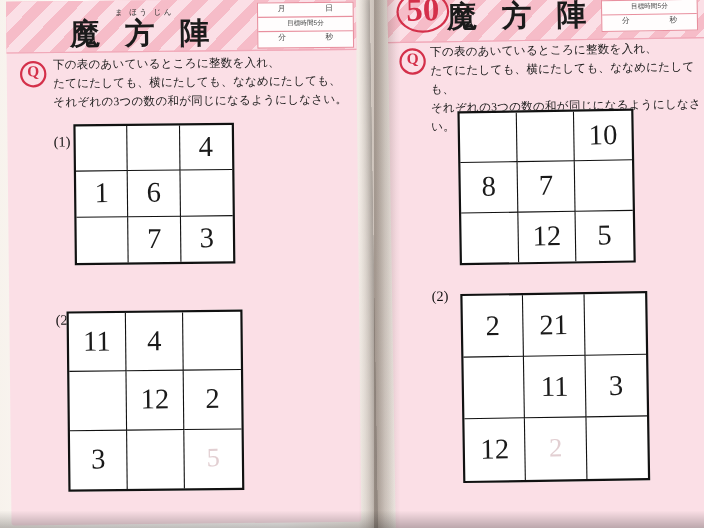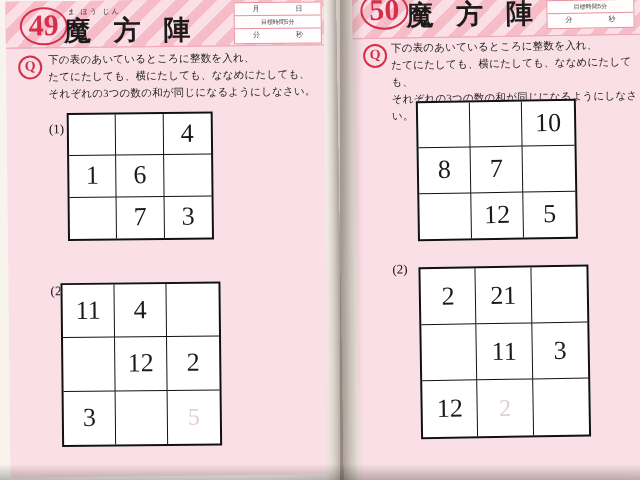--- a/index.html
+++ b/index.html
@@ -96,20 +96,21 @@
     font-size: 27px;
     letter-spacing: 8px;
     color: #1b1b1b;
   }
   .furigana {
     position: absolute;
     font-size: 7px;
     color: #333;
     letter-spacing: 2px;
     font-family: "Liberation Serif", serif;
+    margin-left: 37px;
   }
   
   .datebox {
     position: absolute;
     background: #fffdfd;
     border: 1px solid #e8909f;
     font-size: 7px;
     color: #444;
   }
   .datebox .row {
@@ -199,23 +200,20 @@
 <body>
 
 <div id="page">
   <div class="desk"></div>
 
   <div class="page page-left">
     <div class="pinkpanel left">
 
       <div class="hdr"></div>
 
-      <div class="hdr-no" style="left:14px; top:6px;">
-        <span class="circle">49</span>
-      </div>
 
       <div class="furigana" style="left:62px; top:6px;">ま  ほう  じん</div>
       <div class="hdr-title" style="left:58px; top:12px;">魔 方 陣</div>
 
       <div class="datebox" style="left:228px; top:3px; width:86px; height:40px;">
         <div class="row">
           <div class="cell">月</div>
           <div class="cell">日</div>
         </div>
         <div class="row">

